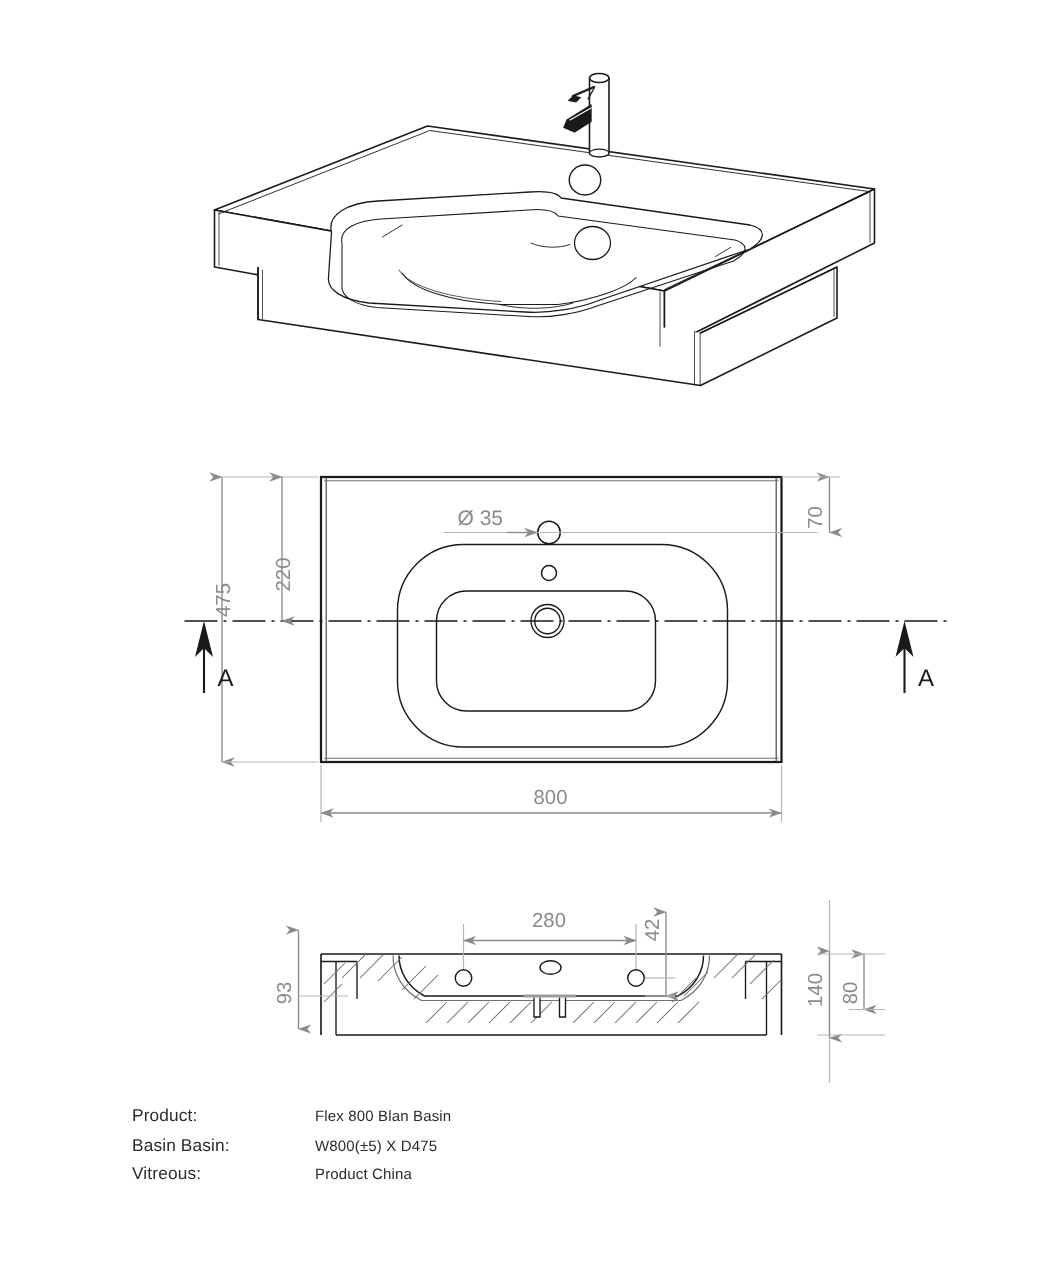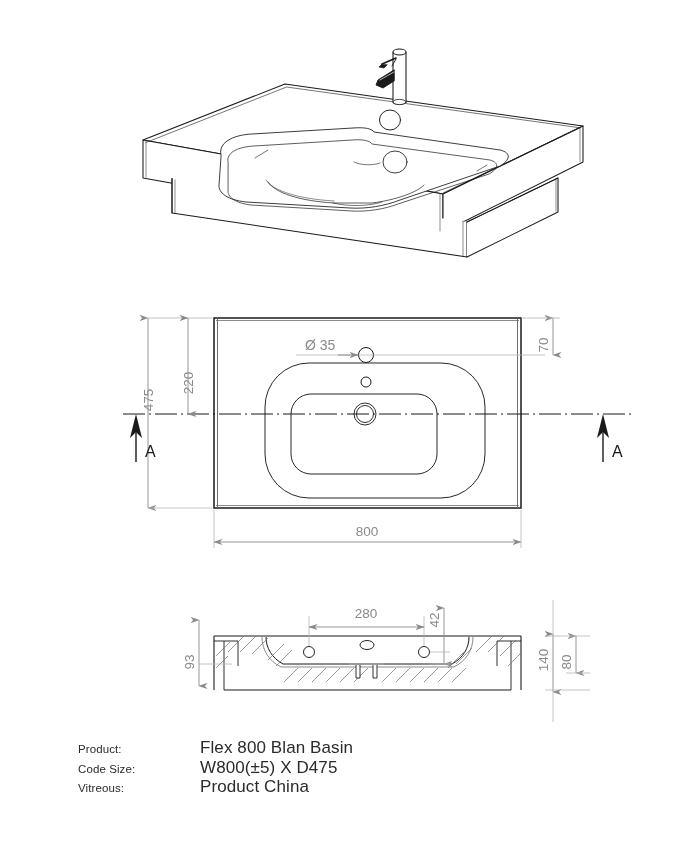--- a/index.html
+++ b/index.html
@@ -18,38 +18,38 @@
     position: absolute;
     left: 0; top: 0;
     width: 695px;
     height: 841px;
   }
   #sheet svg {
     display: block;
   }
   .spec-table {
     position: absolute;
-    left: 78px;
+    left: 88px;
     top: 738px;
     width: 420px;
   }
   .spec-row {
     display: flex;
     align-items: baseline;
     height: 19.5px;
   }
   .spec-label {
     width: 122px;
     font-size: 11.5px;
     color: #2b2b2b;
     letter-spacing: 0.1px;
     white-space: nowrap;
   }
   .spec-value {
-    font-size: 17px;
+    font-size: 10px;
     color: #2b2b2b;
     letter-spacing: 0.1px;
     white-space: nowrap;
   }
 </style>
 </head>
 <body>
 
 <div id="sheet">
 <svg width="695" height="841" viewBox="0 0 695 841" xmlns="http://www.w3.org/2000/svg">
@@ -306,20 +306,20 @@
   </g>
 </svg>
 </div>
 
 <div class="spec-table">
   <div class="spec-row">
     <div class="spec-label">Product:</div>
     <div class="spec-value">Flex 800 Blan Basin</div>
   </div>
   <div class="spec-row">
-    <div class="spec-label">Code Size:</div>
+    <div class="spec-label">Basin Basin:</div>
     <div class="spec-value">W800(±5) X D475</div>
   </div>
   <div class="spec-row">
     <div class="spec-label">Vitreous:</div>
     <div class="spec-value">Product China</div>
   </div>
 </div>
 
 </body></html>

